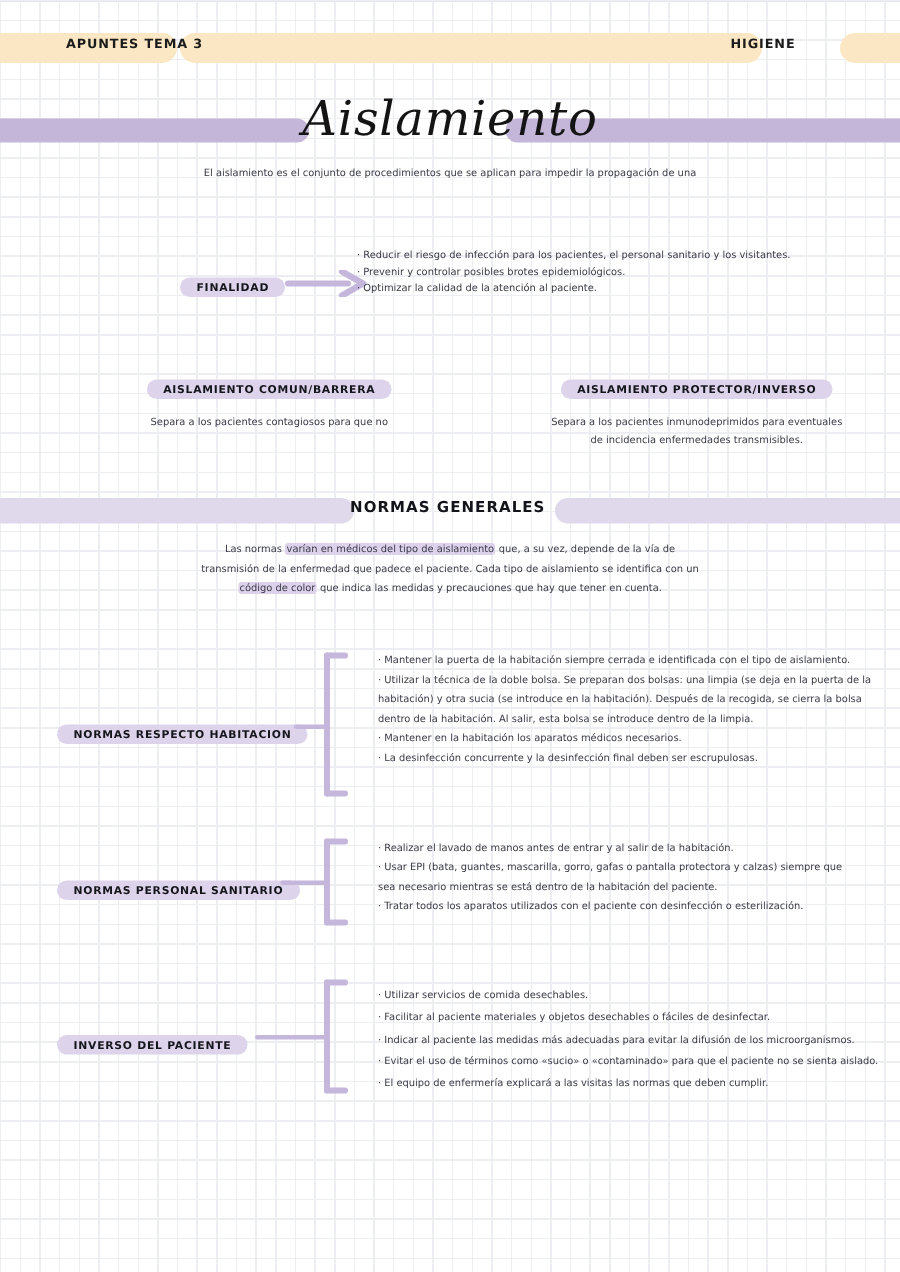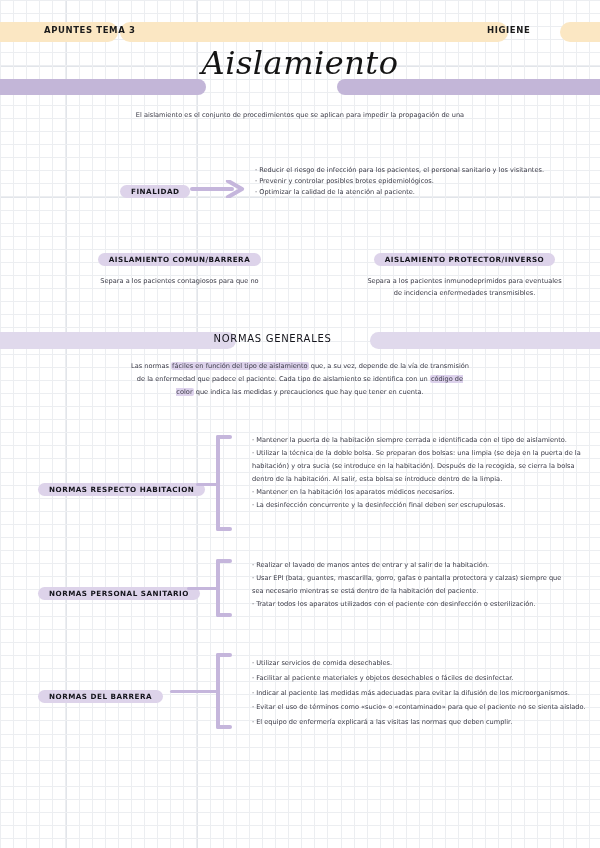--- a/index.html
+++ b/index.html
@@ -40,21 +40,21 @@
   }
   .hdr-left{left:44px;}
   .hdr-right{left:487px;}
 
   
   .title-band{position:absolute;left:0;top:79px;width:600px;height:16px;}
   .tb-seg{position:absolute;height:16px;background:#c3b6d8;border-radius:8px;}
   .tb-l{left:-14px;width:220px;}
   .tb-r{left:337px;width:280px;}
   .doc-title{
-    position:absolute;left:0;top:44px;width:600px;text-align:center;
+    position:absolute;left:0;top:60px;width:600px;text-align:center;
     font-family:"DejaVu Serif", serif;
     font-style:italic;font-weight:normal;
     font-size:32px;color:#141414;letter-spacing:.5px;
     z-index:3;
   }
 
   
   .hw{
     font-family:"DejaVu Sans", sans-serif;
     font-size:6.6px;color:#3a3a46;line-height:1.65;
@@ -68,39 +68,39 @@
     display:inline-block;
     background:#ddd3ea;border-radius:9px;
     padding:2px 11px;
     font-family:"DejaVu Sans", sans-serif;
     font-weight:bold;font-size:7.2px;letter-spacing:.5px;color:#15151c;
   }
   .finalidad-pill{position:absolute;left:120px;top:179px;}
   .arrow{
     position:absolute;left:190px;top:180px;width:62px;height:18px;
   }
-  .finalidad-list{position:absolute;left:255px;top:165px;width:340px;}
+  .finalidad-list{position:absolute;left:238px;top:165px;width:340px;}
   .bl{display:block;white-space:nowrap;}
 
   
   .col{position:absolute;width:235px;text-align:center;}
   .col-l{left:62px;top:247px;}
   .col-r{left:347px;top:247px;}
   .col .pill{margin-bottom:9px;}
   .col .body{line-height:1.85;}
 
   
   .ng-band{position:absolute;left:0;top:332px;width:600px;height:17px;}
   .ng-seg{position:absolute;height:17px;background:#e0d9ec;border-radius:9px;}
   .ng-l{left:-14px;width:250px;}
   .ng-r{left:370px;width:245px;}
   .ng-title{
     position:absolute;left:0;top:333px;width:545px;text-align:center;
     font-family:"DejaVu Sans", sans-serif;
-    font-weight:normal;font-size:10px;letter-spacing:.7px;color:#13131a;z-index:3;
+    font-weight:bold;font-size:10px;letter-spacing:.7px;color:#13131a;z-index:3;padding-left:26px;
   }
   .ng-para{
     position:absolute;left:130px;top:360px;width:340px;text-align:center;
     line-height:1.95;
   }
   .mark{background:#ddd2ec;padding:0 1px;border-radius:2px;}
 
   
   .grp{position:absolute;}
   .grp-label{position:absolute;white-space:nowrap;}
@@ -163,21 +163,21 @@
       <span class="bl">de incidencia enfermedades transmisibles.</span>
     </div>
   </div>
 
   <div class="ng-band">
     <div class="ng-seg ng-l"></div>
     <div class="ng-seg ng-r"></div>
   </div>
   <div class="ng-title">NORMAS GENERALES</div>
   <div class="hw ng-para">
-    <span>Las normas </span><span class="mark">fáciles en función del tipo de aislamiento</span><span> que, a su vez, depende de la vía de transmisión de la</span>
+    <span>Las normas </span><span class="mark">varían en médicos del tipo de aislamiento</span><span> que, a su vez, depende de la vía de transmisión de la</span>
     <span>enfermedad que padece el paciente. Cada tipo de aislamiento se identifica con un </span><span class="mark">código de color</span><span> que indica las</span>
     <span>medidas y precauciones que hay que tener en cuenta.</span>
   </div>
 
   <div class="grp" style="left:0;top:430px;">
     <div class="grp-label" style="left:38px;top:47px;">
       <span class="pill">NORMAS RESPECTO HABITACION</span>
     </div>
     <div class="connector" style="left:196px;top:53px;width:22px;"></div>
     <div class="bracket" style="left:216px;top:5px;height:96px;">
@@ -208,21 +208,21 @@
     <div class="hw grp-list" style="left:252px;top:3px;line-height:1.98;">
       <span class="ln">· Realizar el lavado de manos antes de entrar y al salir de la habitación.</span>
       <span class="ln">· Usar EPI (bata, guantes, mascarilla, gorro, gafas o pantalla protectora y calzas) siempre que</span>
       <span class="ln ind">sea necesario mientras se está dentro de la habitación del paciente.</span>
       <span class="ln">· Tratar todos los aparatos utilizados con el paciente con desinfección o esterilización.</span>
     </div>
   </div>
 
   <div class="grp" style="left:0;top:650px;">
     <div class="grp-label" style="left:38px;top:34px;">
-      <span class="pill">NORMAS DEL BARRERA</span>
+      <span class="pill">INVERSO DEL PACIENTE</span>
     </div>
     <div class="connector" style="left:170px;top:40px;width:50px;"></div>
     <div class="bracket" style="left:216px;top:3px;height:76px;">
       <i class="bk-v"></i>
         <i class="bk-t"></i>
         <i class="bk-b"></i>
     </div>
     <div class="hw grp-list" style="left:252px;top:6px;line-height:2.25;">
       <span class="ln">· Utilizar servicios de comida desechables.</span>
       <span class="ln">· Facilitar al paciente materiales y objetos desechables o fáciles de desinfectar.</span>

